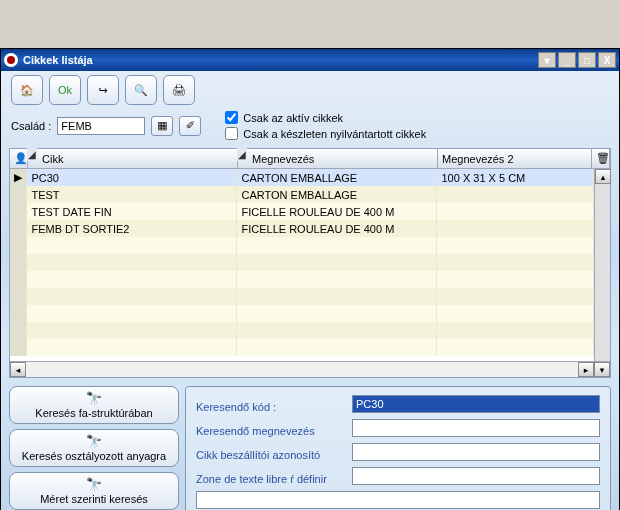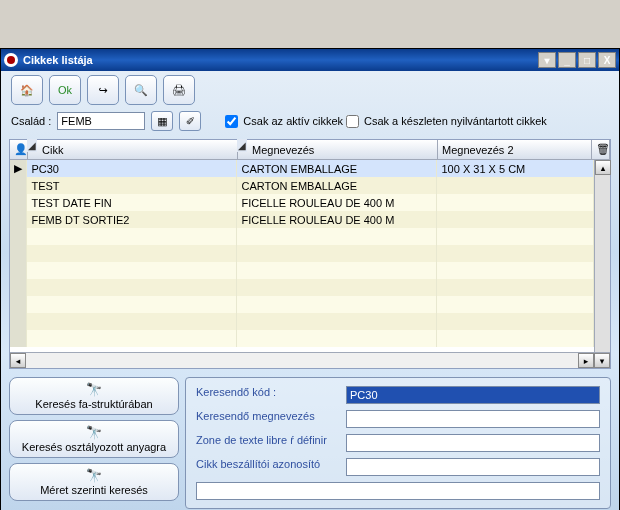--- a/index.html
+++ b/index.html
@@ -11,21 +11,21 @@
   .titlebar .spacer { flex: 1; }
   .winbtns { display: flex; gap: 2px; }
   .winbtn { width: 18px; height: 16px; background: #d4d0c8; border: 1px solid #808080; display:flex; align-items:center; justify-content:center; font-size:10px; font-weight:bold; cursor:pointer;}
   .toolbar { height: 38px; display: flex; align-items: center; gap: 6px; padding: 4px 10px; }
   .tbtn { width: 32px; height: 30px; border: 1px solid #7a93b8; border-radius: 5px; background: linear-gradient(#fff,#e0e8f4); display:flex; align-items:center; justify-content:center; cursor:pointer; font-size:15px;}
   .tbtn.ok { color:#2a8c2a; font-weight:normal; font-size:12px;}
   .filter-row { display:flex; align-items:center; padding: 2px 10px 6px 10px; gap:6px;}
   .filter-row label { color:#000; }
   .filter-row input[type=text]{ width:88px; height:18px; border:1px solid #7a8ca8; padding:0 3px; background:#fff;}
   .smallbtn { width:22px; height:20px; border:1px solid #7a93b8; border-radius:3px; background:linear-gradient(#fff,#e0e8f4); display:flex;align-items:center;justify-content:center;cursor:pointer; font-size:12px;}
-  .checks { display:flex; gap:3px; margin-left:18px;}
+  .checks { display:flex; flex-direction:column; gap:3px; margin-left:18px;}
   .checks label { display:flex; align-items:center; gap:5px;}
   .checks input { width:13px; height:13px;}
   .grid-wrap { margin: 2px 8px; border:1px solid #90a0c0; background:#fff; height:230px; display:flex; flex-direction:column;}
   .grid-head { display:flex; background:linear-gradient(#fff,#d8e0ec); border-bottom:1px solid #a0a8b8; height:20px;}
   .grid-head .hcell { border-right:1px solid #a0a8b8; padding:2px 4px; display:flex; align-items:center; position:relative;}
   .hcell .sorticon { position:absolute; left:-1px; top:-1px; font-size:10px; color:#333; background:#e0e8f4; padding:1px;}
   .grid-body { flex:1; overflow:hidden; position:relative;}
   .grid-body table { width:100%; border-collapse:collapse;}
   .grid-body td { padding:1px 4px; height:17px; border-right:1px solid #e8e8d0;}
   .grid-body tr { background:#fcfbe8;}
@@ -38,21 +38,21 @@
   .hicon { width:18px; text-align:center; padding:2px 0;}
   .scroll-right { width:16px; background:#e0e0e0; border-left:1px solid #a0a8b8;}
   .grid-scrollbar { height:16px; background:#e0e0e0; border-top:1px solid #a0a8b8; display:flex;}
   .scrollbtn { width:16px; height:15px; background:linear-gradient(#fff,#d0d0d0); border:1px solid #888; font-size:9px; display:flex;align-items:center;justify-content:center;}
   .scrolltrack { flex:1; background:#f0f0f0;}
   .bottom { display:flex; gap:6px; padding:6px 8px;}
   .left-btns { display:flex; flex-direction:column; gap:5px;}
   .wide-btn { width:170px; height:38px; border:1px solid #8094b4; border-radius:8px; background:linear-gradient(#fcfefe,#e0e8f4); display:flex; flex-direction:column; align-items:center; justify-content:center; cursor:pointer; gap:1px;}
   .wide-btn .bicon{font-size:13px;}
   .search-panel { flex:1; border:1px solid #8094b4; border-radius:4px; padding:8px 10px; background:rgba(240,246,252,0.5); display:flex; flex-direction:column; gap:6px;}
-  .search-row { display:flex; align-items:flex-start; }
+  .search-row { display:flex; align-items:flex-end; gap:6px;}
   .search-row label { width:150px; color:#3050a0;}
   .search-row input { flex:1; height:18px; border:1px solid #7a8ca8; background:#fff; padding:0 3px;}
   .search-row input.sel { background:#2050b0; color:#fff;}
 </style>
 </head>
 <body>
 
 <div class="window">
   <div class="titlebar">
     <span class="appicon"></span>
@@ -228,25 +228,25 @@
     <div class="search-panel">
       <div class="search-row">
         <label>Keresendő kód :</label>
         <input class="sel" value="PC30" style="">
       </div>
       <div class="search-row">
         <label>Keresendő megnevezés</label>
         <input value="" style="">
       </div>
       <div class="search-row">
+        <label>Cikk beszállítói azonosító</label>
+        <input value="" style="">
+      </div>
+      <div class="search-row">
         <label>Zone de texte libre ŕ définir</label>
         <input value="" style="">
       </div>
       <div class="search-row">
-        <label>Cikk beszállítói azonosító</label>
-        <input value="" style="">
-      </div>
-      <div class="search-row">
         <input value="" style="">
       </div>
     </div>
   </div>
 </div>
 
 </body></html>

